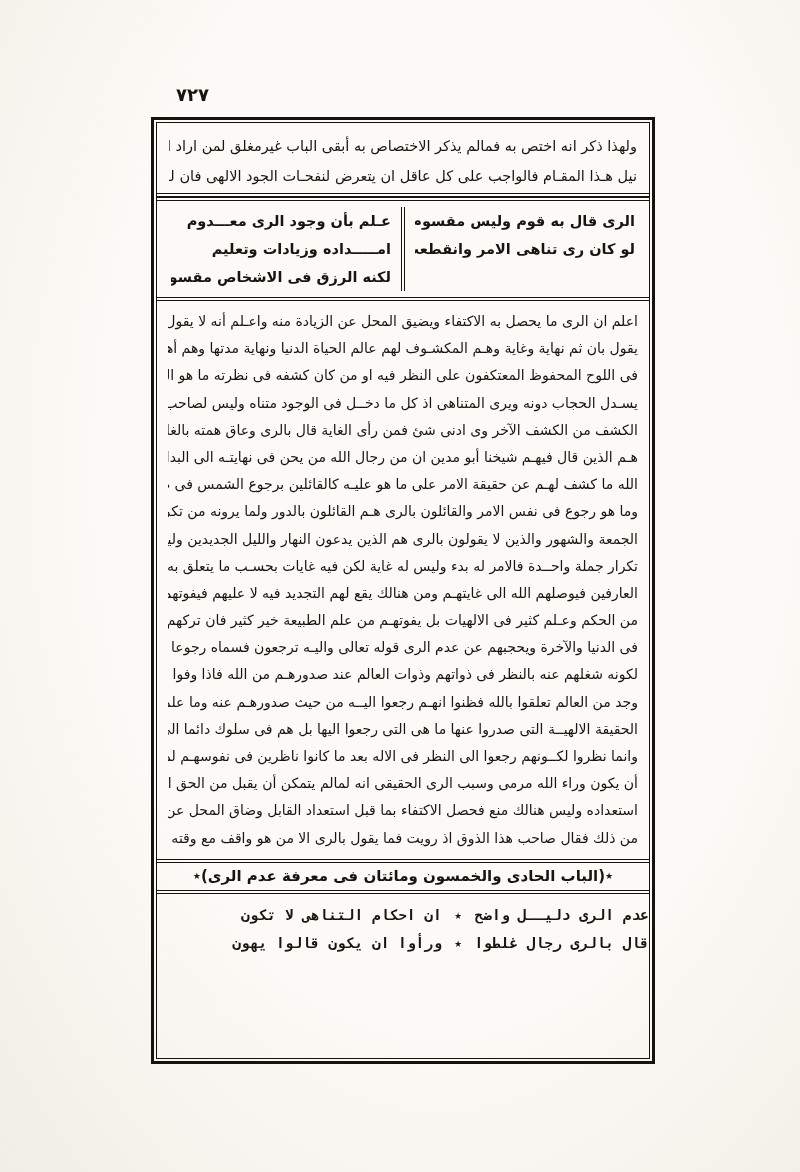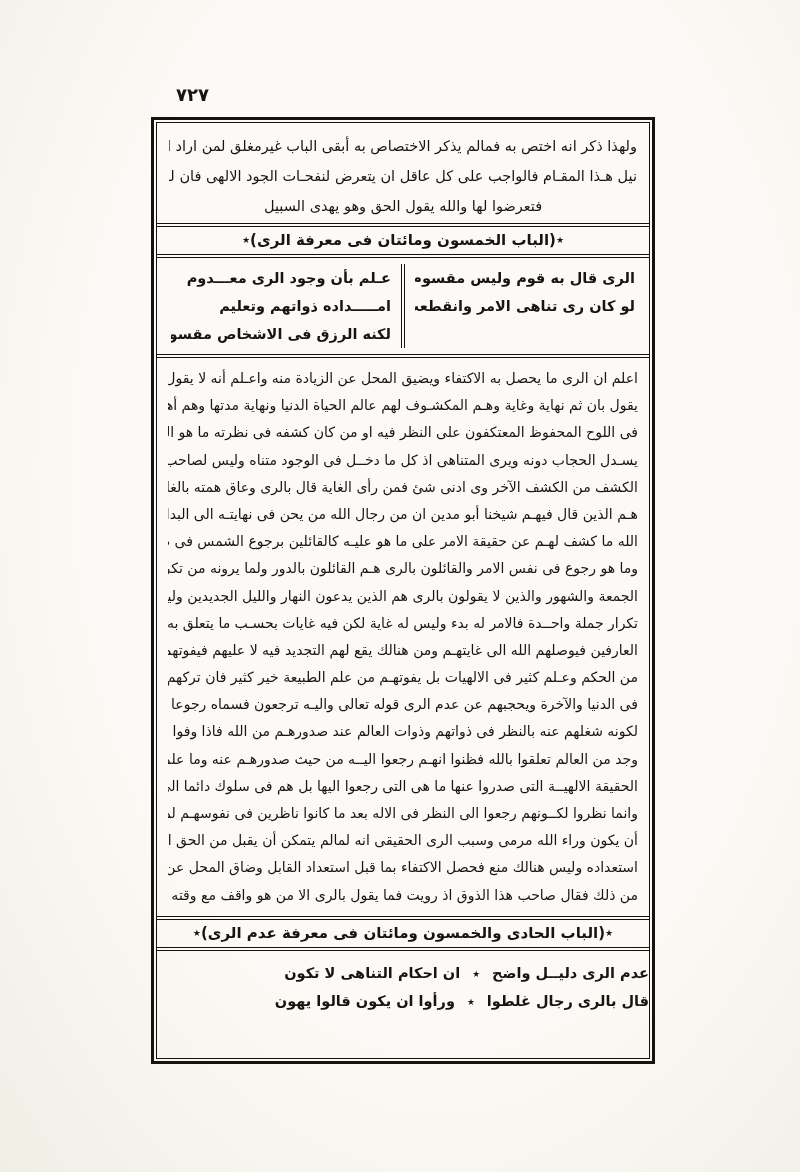--- a/index.html
+++ b/index.html
@@ -76,52 +76,50 @@
     height: 28px;
     line-height: 28px;
     font-size: 14.5px;
     font-weight: bold;
     text-align: right;
     white-space: nowrap;
     overflow: hidden;
   }
   .body-text { padding: 7px 11px; flex: none; }
   .body-text .t-line { height: 27.2px; line-height: 27.2px; font-size: 14px; }
-  .poem-flat { padding: 8px 0 10px; flex: none; }
+  .poem-flat { padding: 8px 0 10px; flex: none; font-family: Liberation Mono, monospace; }
   .poem-flat .star { padding: 0 12px; }
 </style>
 </head>
 <body>
 
 <div class="page-number">٧٢٧</div>
 
 <div class="frame">
   <div class="frame-inner">
 
     <div class="intro">
       <div class="t-line">ولهذا ذكر انه اختص به فمالم يذكر الاختصاص به أبقى الباب غيرمغلق لمن اراد الدخول منه الى</div>
       <div class="t-line">نيل هـذا المقـام فالواجب على كل عاقل ان يتعرض لنفحـات الجود الالهى فان لله نفحات</div>
-      <div class="t-line center">فتعرضوا لها  والله يقول الحق وهو يهدى السبيل</div>
     </div>
 
     <div class="sep"></div>
 
-    <div class="heading">٭(الباب الخمسون ومائتان فى معرفة الرى)٭</div>
 
     <div class="sep"></div>
 
     <div class="poem2col">
       <div class="col">
         <div class="poem-line">الرى قال به قوم وليس مقسوم</div>
         <div class="poem-line">لو كان رى تناهى الامر وانقطعت</div>
       </div>
       <div class="vdiv"></div>
       <div class="col">
         <div class="poem-line">عـلم بأن وجود الرى معـــدوم</div>
-        <div class="poem-line">امـــــداده ذواتهم وتعليم</div>
+        <div class="poem-line">امـــــداده وزيادات وتعليم</div>
         <div class="poem-line">لكنه الرزق فى الاشخاص مقسوم</div>
       </div>
     </div>
 
     <div class="sep"></div>
 
     <div class="body-text">
       <div class="t-line">اعلم ان الرى ما يحصل به الاكتفاء ويضيق المحل عن الزيادة منه واعـلم أنه لا يقول بالرى الا من</div>
       <div class="t-line">يقول بان ثم نهاية وغاية وهـم المكشـوف لهم عالم الحياة الدنيا ونهاية مدتها وهم أهل الكشف</div>
       <div class="t-line">فى اللوح المحفوظ المعتكفون على النظر فيه او من كان كشفه فى نظرته ما هو الوجود عليــه</div>

